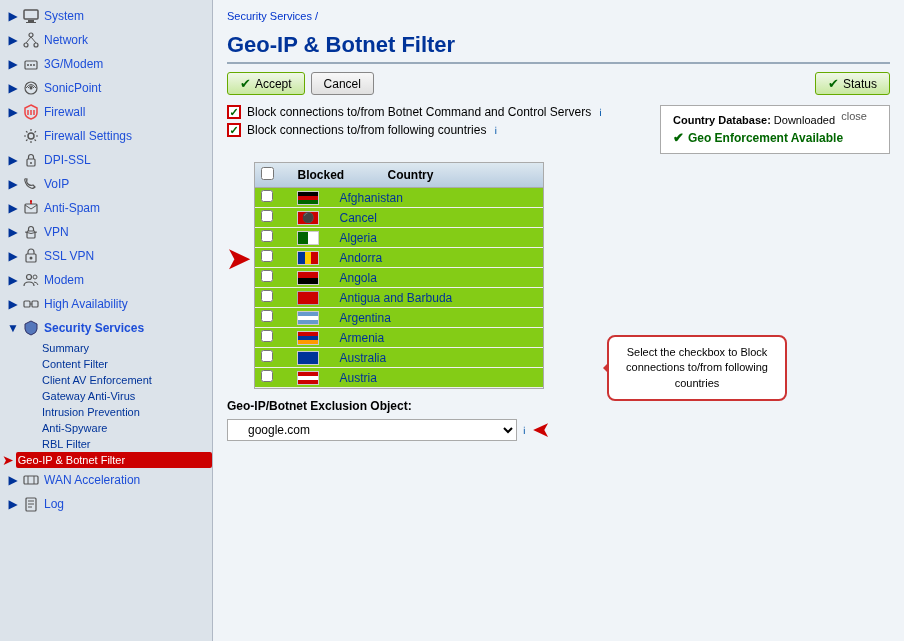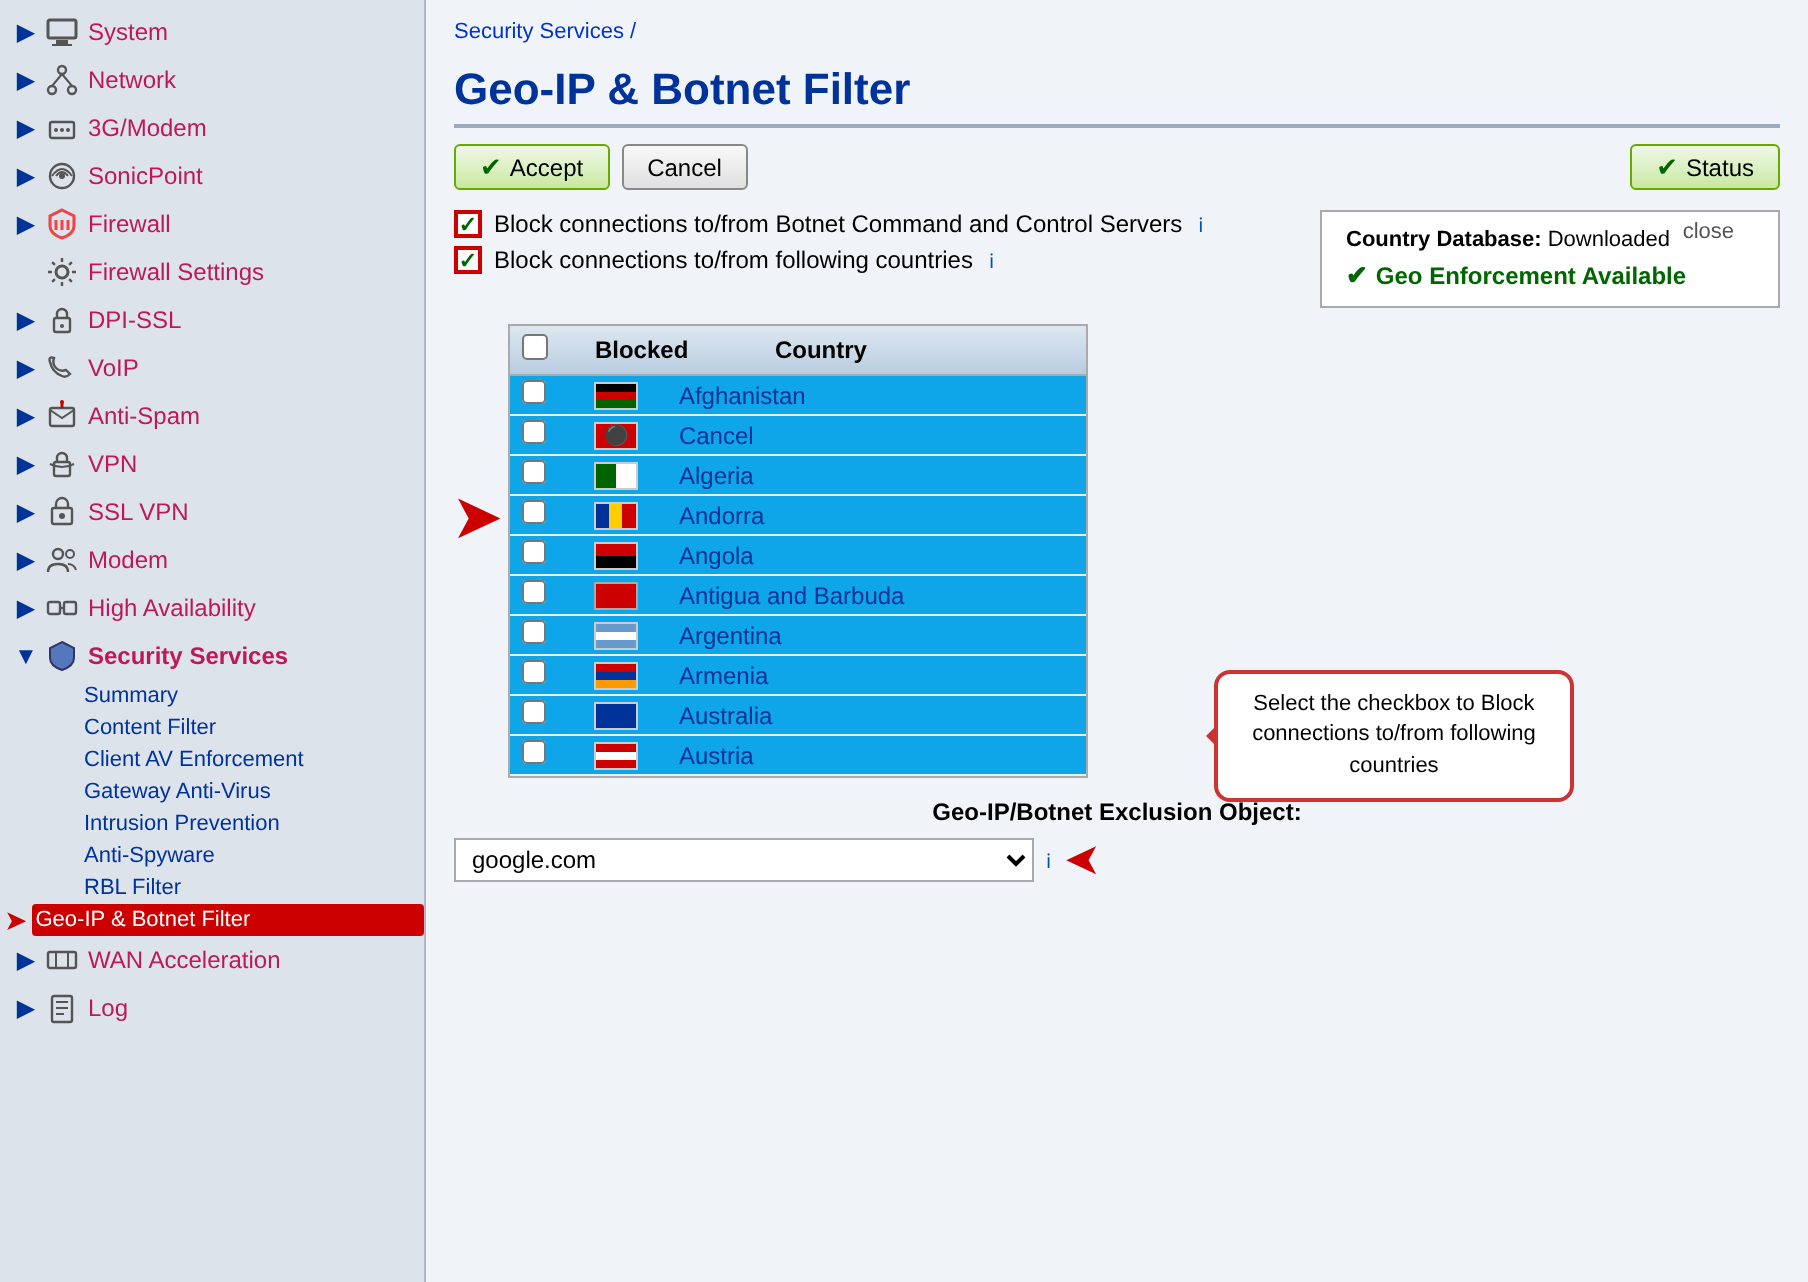--- a/index.html
+++ b/index.html
@@ -3,21 +3,21 @@
   <meta charset="utf-8">
   <style>
     * { box-sizing: border-box; margin: 0; padding: 0; }
     body { font-family: Arial, Helvetica, sans-serif; font-size: 12px; background: #dce3ea; display: flex; width: 904px; height: 641px; overflow: hidden; }
 
     
     #sidebar { width: 213px; background: #dce3ea; border-right: 1px solid #b0b8c5; height: 641px; overflow-y: auto; padding: 4px 0; flex-shrink: 0; }
     .sidebar-item { display: flex; align-items: center; padding: 3px 6px; cursor: pointer; color: #003399; font-size: 12px; white-space: nowrap; }
     .sidebar-item .arrow { width: 14px; height: 14px; display: inline-flex; align-items: center; justify-content: center; margin-right: 2px; flex-shrink: 0; }
     .sidebar-item .icon { width: 18px; height: 18px; margin-right: 4px; flex-shrink: 0; display: inline-flex; align-items: center; justify-content: center; }
-    .sidebar-item .label { font-size: 12px; color: #be185d; }
+    .sidebar-item .label { font-size: 12px; color: #1d4ed8; }
     .sidebar-subitem { padding: 2px 6px 2px 42px; cursor: pointer; color: #003399; font-size: 11px; }
     .sidebar-parent-label { font-weight: bold; }
 
     
     #main { flex: 1; background: #f0f4f8; padding: 10px 14px; overflow-y: auto; }
     .breadcrumb { font-size: 11px; color: #555; margin-bottom: 10px; }
     .breadcrumb a { color: #0033cc; text-decoration: none; }
     .page-title { font-size: 22px; font-weight: bold; color: #003399; margin-bottom: 8px; border-bottom: 2px solid #9ab; padding-bottom: 4px; }
 
     
@@ -34,39 +34,39 @@
     .info-icon { color: #0055aa; font-size: 10px; margin-left: 2px; cursor: pointer; }
 
     
     .status-popup { background: white; border: 1px solid #aaa; padding: 8px 12px; width: 230px; position: relative; float: right; font-size: 11px; margin-left: 10px; }
     .status-popup .close { position: absolute; top: 4px; right: 22px; cursor: pointer; color: #555; font-size: 11px; }
     .status-popup .db-label { font-size: 11px; margin-bottom: 4px; }
     .status-popup .geo-avail { display: flex; align-items: center; gap: 4px; color: #006600; font-weight: bold; font-size: 12px; }
 
     
     .table-area { margin: 8px 0; }
-    .country-table { border: 1px solid #aaa; background: #0ea5e9; width: 290px; display: inline-block; }
+    .country-table { border: 1px solid #aaa; background: #84cc16; width: 290px; display: inline-block; }
     .table-header { display: flex; align-items: center; background: linear-gradient(to bottom, #dde8f0, #b8cce0); padding: 4px 6px; border-bottom: 1px solid #aaa; gap: 20px; font-weight: bold; font-size: 12px; }
     .table-header .hdr-check { width: 16px; }
     .table-header .hdr-blocked { flex: 0 0 70px; }
     .table-header .hdr-country { flex: 1; }
     .country-row { display: flex; align-items: center; padding: 2px 6px; border-bottom: 1px solid #eee; gap: 20px; }
     .country-row .row-check { width: 16px; }
     .country-row .row-name { flex: 1; color: #003399; font-size: 12px; cursor: pointer; }
     .scroll-area { max-height: 280px; overflow-y: auto; }
 
     
     .tooltip-bubble { position: absolute; background: white; border: 2px solid #cc3333; border-radius: 8px; padding: 8px 10px; font-size: 11px; width: 180px; left: 380px; top: 230px; z-index: 10; line-height: 1.4; text-align: center; }
     .tooltip-bubble::before { content: ''; position: absolute; left: -12px; top: 50%; transform: translateY(-50%); border: 6px solid transparent; border-right-color: #cc3333; }
 
     
     .exclusion-section { margin-top: 10px; }
-    .exclusion-label { font-weight: bold; font-size: 12px; margin-bottom: 4px; text-align: center; }
+    .exclusion-label { font-weight: bold; font-size: 12px; margin-bottom: 4px; }
     .exclusion-row { display: flex; align-items: center; gap: 6px; }
-    .exclusion-select { width: 290px; padding: 2px 4px; border: 1px solid #aaa; background: white; font-size: 12px; }
+    .exclusion-select { width: 290px; padding: 2px 16px; border: 1px solid #aaa; background: white; font-size: 12px; }
 
     
     .flag-box { width: 22px; height: 14px; display: inline-block; border: 1px solid #ccc; font-size: 8px; overflow: hidden; flex-shrink: 0; }
 
     .content-wrap { position: relative; }
   </style>
 </head>
 <body>
 
 <div id="sidebar">

